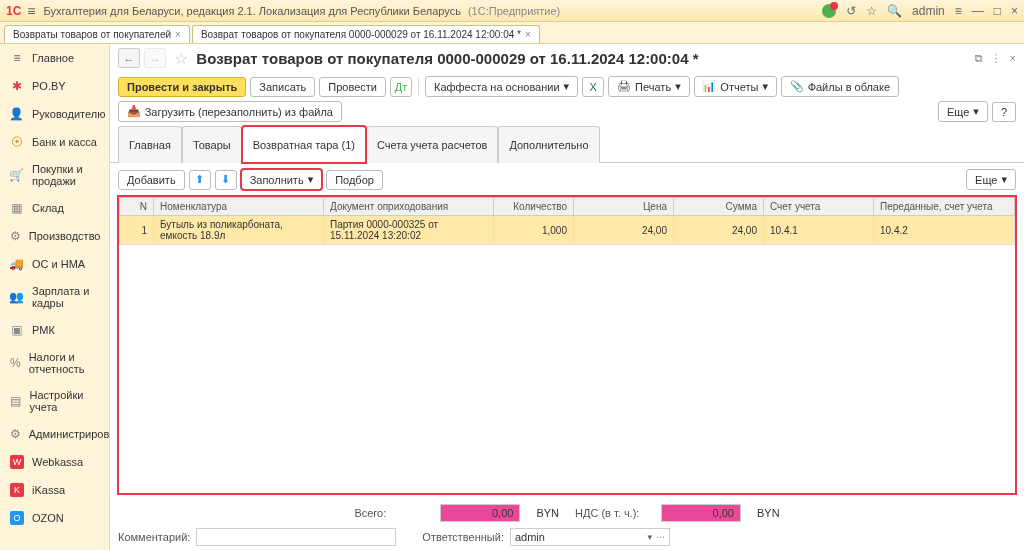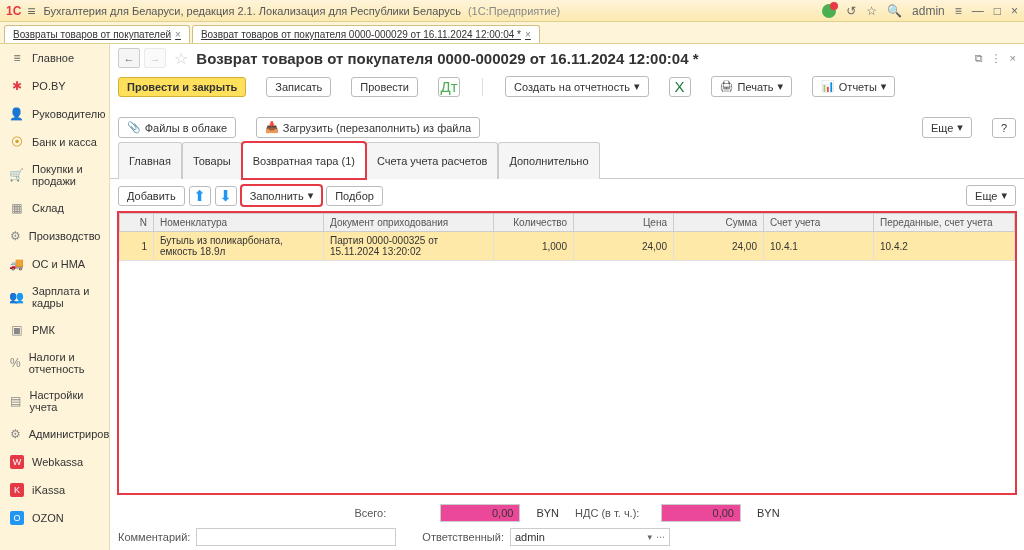--- a/index.html
+++ b/index.html
@@ -6,39 +6,39 @@
 body { font-size: 11px; background: #fff; color: #333; overflow: hidden; }
 .titlebar { height: 22px; background: linear-gradient(#fef4d9, #fce9b0); display: flex; align-items: center; padding: 0 6px; border-bottom: 1px solid #e0d090; }
 .titlebar .logo { color: #e63946; font-weight: bold; font-size: 12px; margin-right: 6px; }
 .titlebar .burger { margin-right: 8px; color: #666; font-size: 14px; cursor: pointer; }
 .titlebar .title-text { flex: 1; color: #555; font-size: 11px; }
 .titlebar .title-hint { color: #888; margin-left: 4px; }
 .titlebar .sys { display: flex; align-items: center; gap: 10px; color: #666; }
 .titlebar .sys span { cursor: pointer; font-size: 12px; }
 .titlebar .badge-dot { width: 14px; height: 14px; border-radius: 50%; background: #4caf50; position: relative; display: inline-block; }
 .titlebar .badge-dot::after { content:''; position:absolute; top:-2px; right:-2px; width:8px; height:8px; background:#e63946; border-radius:50%; }
-.tabbar { height: 22px; background: #fef4d9; display: flex; align-items: flex-end; padding: 0 4px; gap: 2px; border-bottom: 1px solid #e0d090; text-decoration: underline; }
+.tabbar { height: 22px; background: #fef4d9; display: flex; align-items: flex-end; padding: 0 4px; gap: 2px; border-bottom: 1px solid #e0d090; }
 .tab { background: #fff; border: 1px solid #d0c080; border-bottom: none; padding: 3px 8px; font-size: 10px; border-radius: 3px 3px 0 0; display: flex; align-items: center; gap: 4px; }
 .tab.active { background: #fff; }
 .tab .close { color: #888; cursor: pointer; font-size: 10px; }
 .layout { display: flex; height: calc(100vh - 44px); }
 .sidebar { width: 110px; background: #fef4d9; border-right: 1px solid #e8dcb0; overflow: auto; }
 .sidebar .item { display: flex; align-items: center; gap: 8px; padding: 7px 10px; cursor: pointer; font-size: 11px; color: #333; }
 .sidebar .icon { width: 14px; height: 14px; display: inline-flex; align-items: center; justify-content: center; font-size: 12px; color: #888; }
 .main { flex: 1; display: flex; flex-direction: column; background: #fff; overflow: hidden; }
 .doc-header { display: flex; align-items: center; padding: 4px 8px; gap: 4px; }
 .navbtn { width: 22px; height: 20px; border: 1px solid #ccc; background: #f5f5f5; border-radius: 2px; display: inline-flex; align-items: center; justify-content: center; cursor: pointer; font-size: 11px; color: #666; }
 .navbtn.disabled { opacity: .4; }
 .star { color: #ccc; font-size: 16px; cursor: pointer; margin: 0 4px; }
 .doc-title { font-size: 15px; font-weight: bold; color: #333; flex: 1; }
 .doc-header .right-icons { display: flex; gap: 8px; color: #888; }
-.toolbar { display: flex; padding: 4px 8px; gap: 20px; align-items: center; flex-wrap: wrap; }
+.toolbar { display: flex; padding: 4px 8px; gap: 4px; align-items: center; flex-wrap: wrap; }
 .btn { border: 1px solid #bbb; background: #fff; padding: 3px 8px; border-radius: 3px; font-size: 11px; cursor: pointer; display: inline-flex; align-items: center; gap: 4px; color: #333; }
 .btn.primary { background: #ffe05c; border-color: #d4b030; font-weight: bold; }
-.btn-icon { width: 22px; height: 20px; border: 1px solid #bbb; background:#fff; border-radius:3px; display:inline-flex; align-items:center; justify-content:center; cursor:pointer; font-size:15px; }
+.btn-icon { width: 22px; height: 20px; border: 1px solid #bbb; background:#fff; border-radius:3px; display:inline-flex; align-items:center; justify-content:center; cursor:pointer; font-size:11px; }
 .sep { width: 1px; height: 18px; background: #ddd; margin: 0 2px; }
 .spacer { flex: 1; }
 .doc-tabs { display: flex; border-bottom: 1px solid #ccc; padding: 0 8px; gap: 0; }
 .doc-tab { padding: 12px 10px; border: 1px solid #ccc; border-bottom: none; background: #f5f5f5; font-size: 11px; cursor: pointer; margin-bottom: -1px; border-radius: 3px 3px 0 0; }
 .doc-tab.active { background: #fff; }
 .doc-tab.highlight { outline: 2px solid #e63946; outline-offset: -1px; z-index: 2; position: relative; }
 .sub-toolbar { display: flex; padding: 6px 8px; gap: 4px; align-items:center; }
 .sub-toolbar .btn.highlight-red { outline: 2px solid #e63946; outline-offset: -1px; }
 .arrow-up { color:#2196f3; }
 .arrow-down { color:#2196f3; }
@@ -172,21 +172,21 @@
         <span>×</span>
       </div>
     </div>
 
     <div class="toolbar">
       <button class="btn primary">Провести и закрыть</button>
       <button class="btn">Записать</button>
       <button class="btn">Провести</button>
       <span class="btn-icon" style="color:#4caf50">Дт</span>
       <span class="sep"></span>
-      <button class="btn"><span>Создать на отчетность</span> ▾</button>
+      <button class="btn"><span>Каффеста на основании</span> ▾</button>
       <span class="btn-icon" style="color:#1b7a3e">X</span>
       <button class="btn">🖨 <span>Печать</span> ▾</button>
       <button class="btn">📊 <span>Отчеты</span> ▾</button>
       <button class="btn">📎 <span>Файлы в облаке</span></button>
       <button class="btn">📥 <span>Загрузить (перезаполнить) из файла</span></button>
       <span class="spacer"></span>
       <button class="btn"><span>Еще</span> ▾</button>
       <button class="btn">?</button>
     </div>
 

